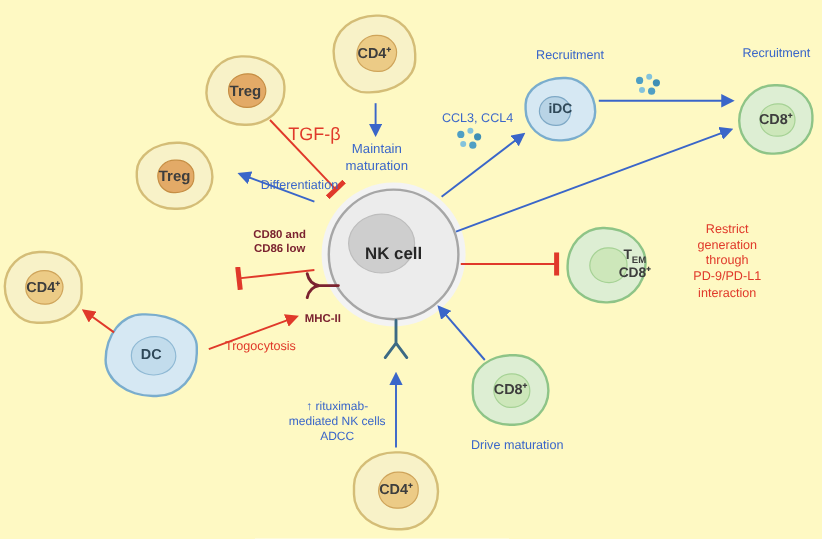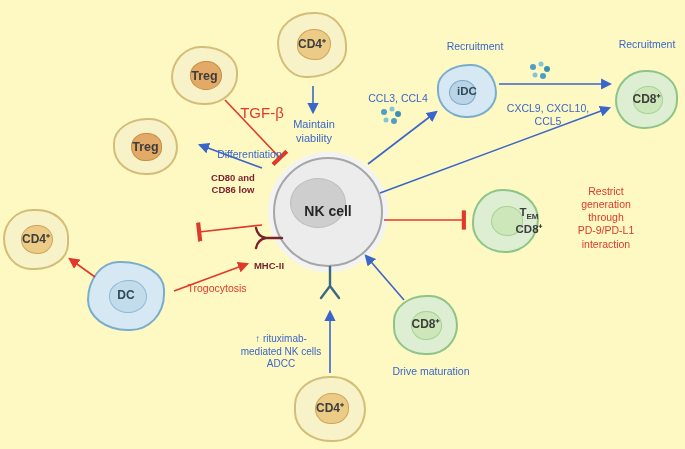--- a/index.html
+++ b/index.html
@@ -135,31 +135,29 @@
       <circle cx="533" cy="67" r="3" fill="#4f9fc4"></circle>
       <circle cx="541" cy="64" r="2.5" fill="#83c3dc"></circle>
       <circle cx="547" cy="69" r="3" fill="#3f8fb5"></circle>
       <circle cx="535" cy="75" r="2.5" fill="#83c3dc"></circle>
       <circle cx="543" cy="76" r="3" fill="#4f9fc4"></circle>
     </g>
   </svg>
 
   <div class="lbl red" style="left:262px; top:113px; font-size:15px;">TGF-β</div>
   <div class="lbl blue" style="left:314px; top:132px; font-size:11px;">Maintain
-viability</div>
+maturation</div>
   <div class="lbl blue" style="left:228px; top:155px;padding-left:43px;">Differentiation</div>
-  <div class="lbl maroon" style="left:233px; top:184px; font-size:9.5px;">CD80 and
+  <div class="lbl maroon" style="left:233px; top:202px; font-size:9.5px;">CD80 and
 CD86 low</div>
   <div class="lbl maroon" style="left:269px; top:266px; font-size:9.5px;">MHC-II</div>
   <div class="lbl red" style="left:217px; top:289px;">Trogocytosis</div>
   <div class="lbl blue" style="left:281px; top:352px; font-size:10px;">↑ rituximab-
 mediated NK cells
 ADCC</div>
   <div class="lbl blue" style="left:398px; top:99px;">CCL3, CCL4</div>
   <div class="lbl blue" style="left:475px; top:47px;">Recruitment</div>
   <div class="lbl blue" style="left:647px; top:45px;">Recruitment</div>
-  <div class="lbl blue" style="left:548px; top:115px;">CXCL9, CXCL10,
-CCL5</div>
   <div class="lbl red" style="left:606px; top:218px;">Restrict generation through
 PD-9/PD-L1 interaction</div>
   <div class="lbl blue" style="left:431px; top:372px;">Drive maturation</div>
 
 </div>
 
 </body></html>

